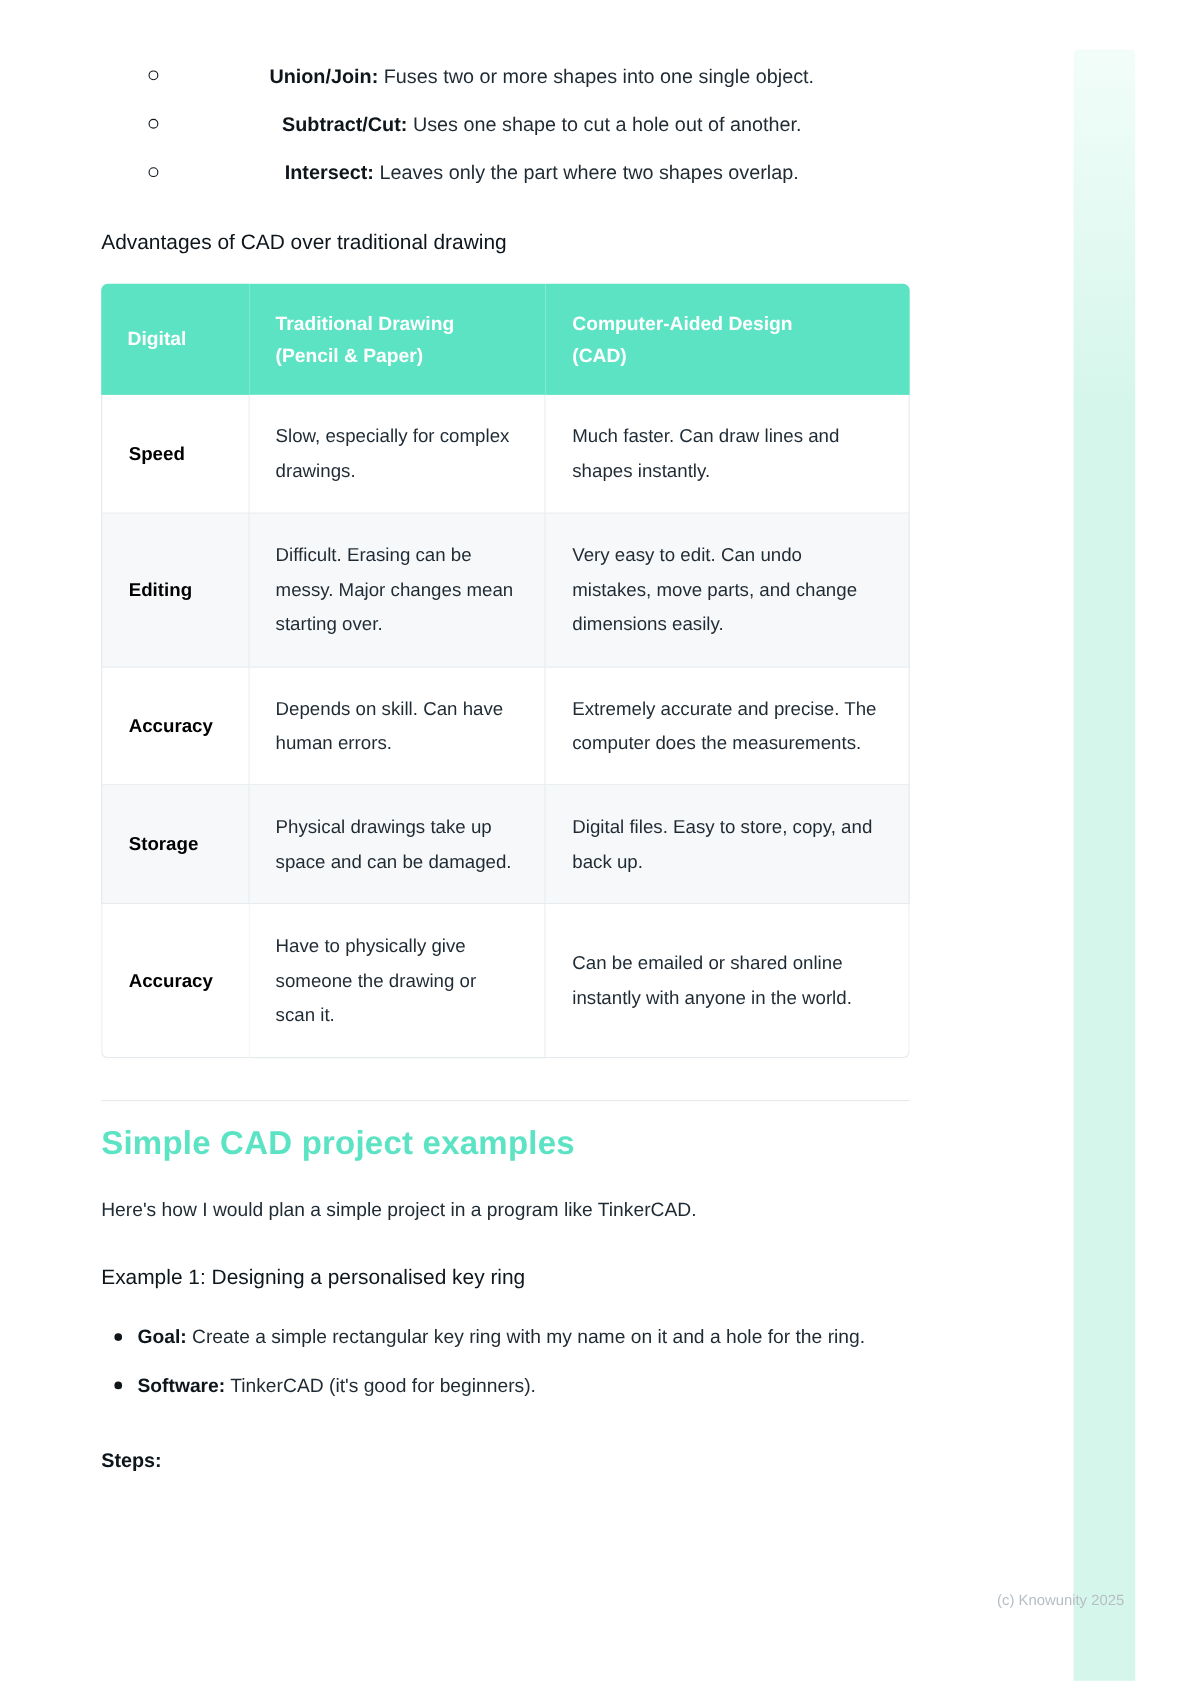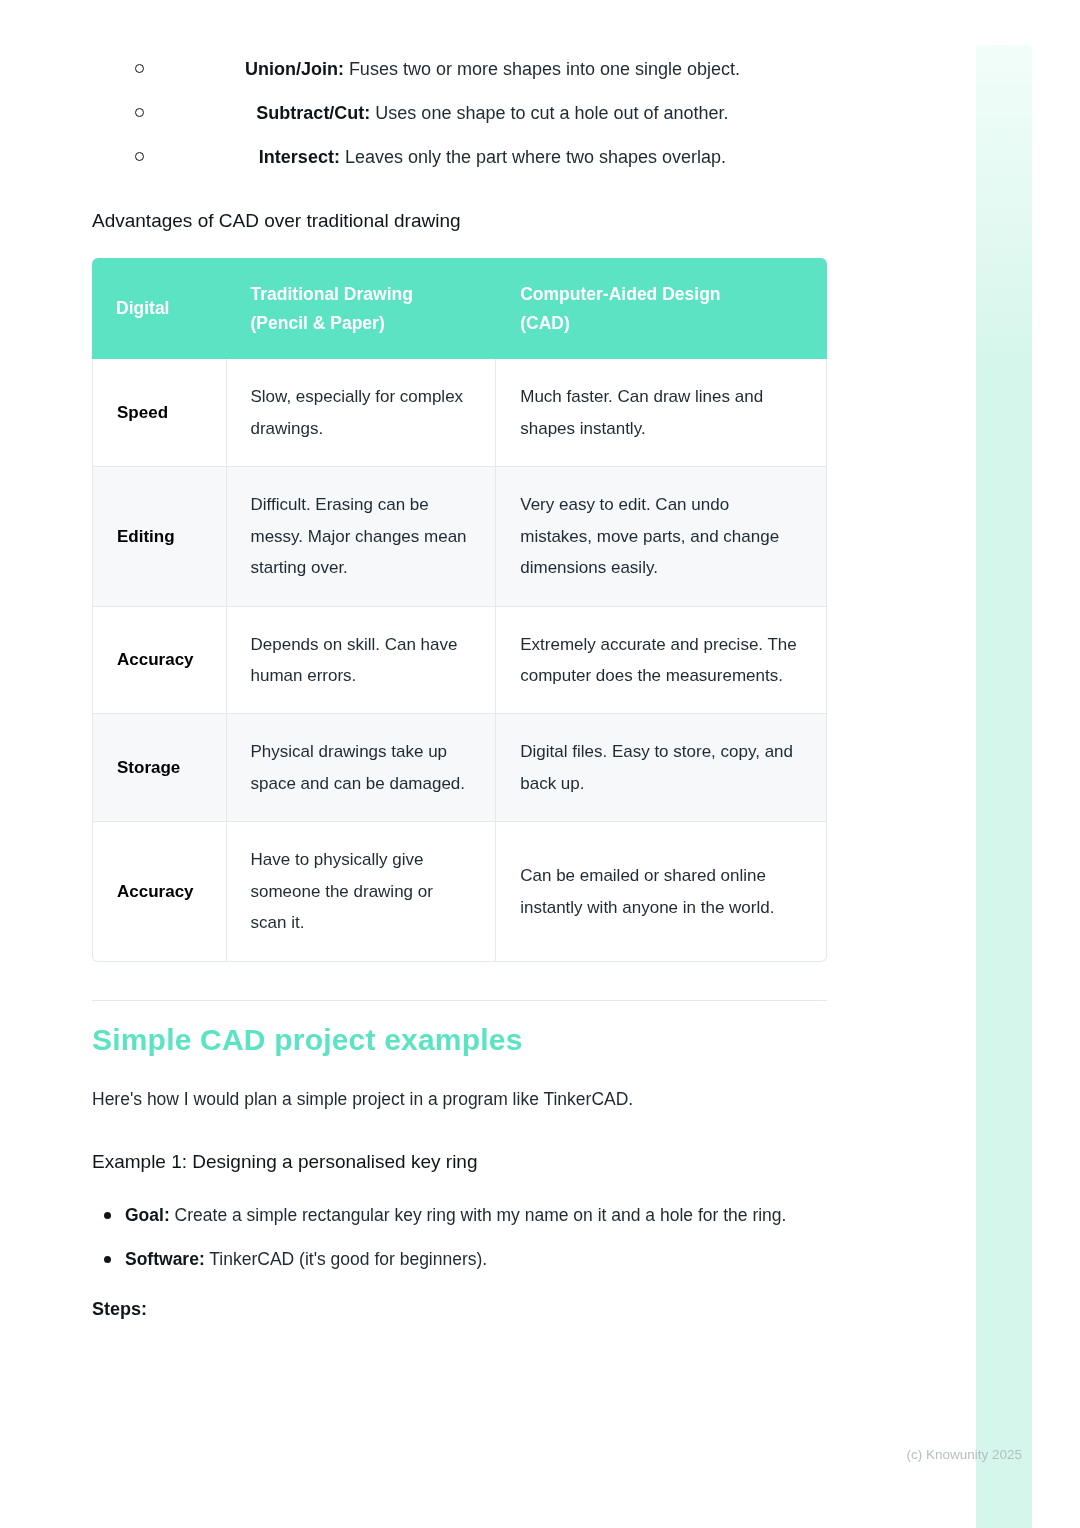--- a/index.html
+++ b/index.html
@@ -84,21 +84,21 @@
   }
   .para{
     font-size:17.5px;
     line-height:1.6;
     margin-top:28px;
   }
   .steps-label{
     font-size:18px;
     font-weight:700;
     color:#0e151b;
-    margin-top:24px;
+    margin-top:43px;
   }
   
   table{
     width:735px;
     margin-top:26px;
     border-collapse:separate;
     border-spacing:0;
     table-layout:fixed;
     font-size:17px;
   }

